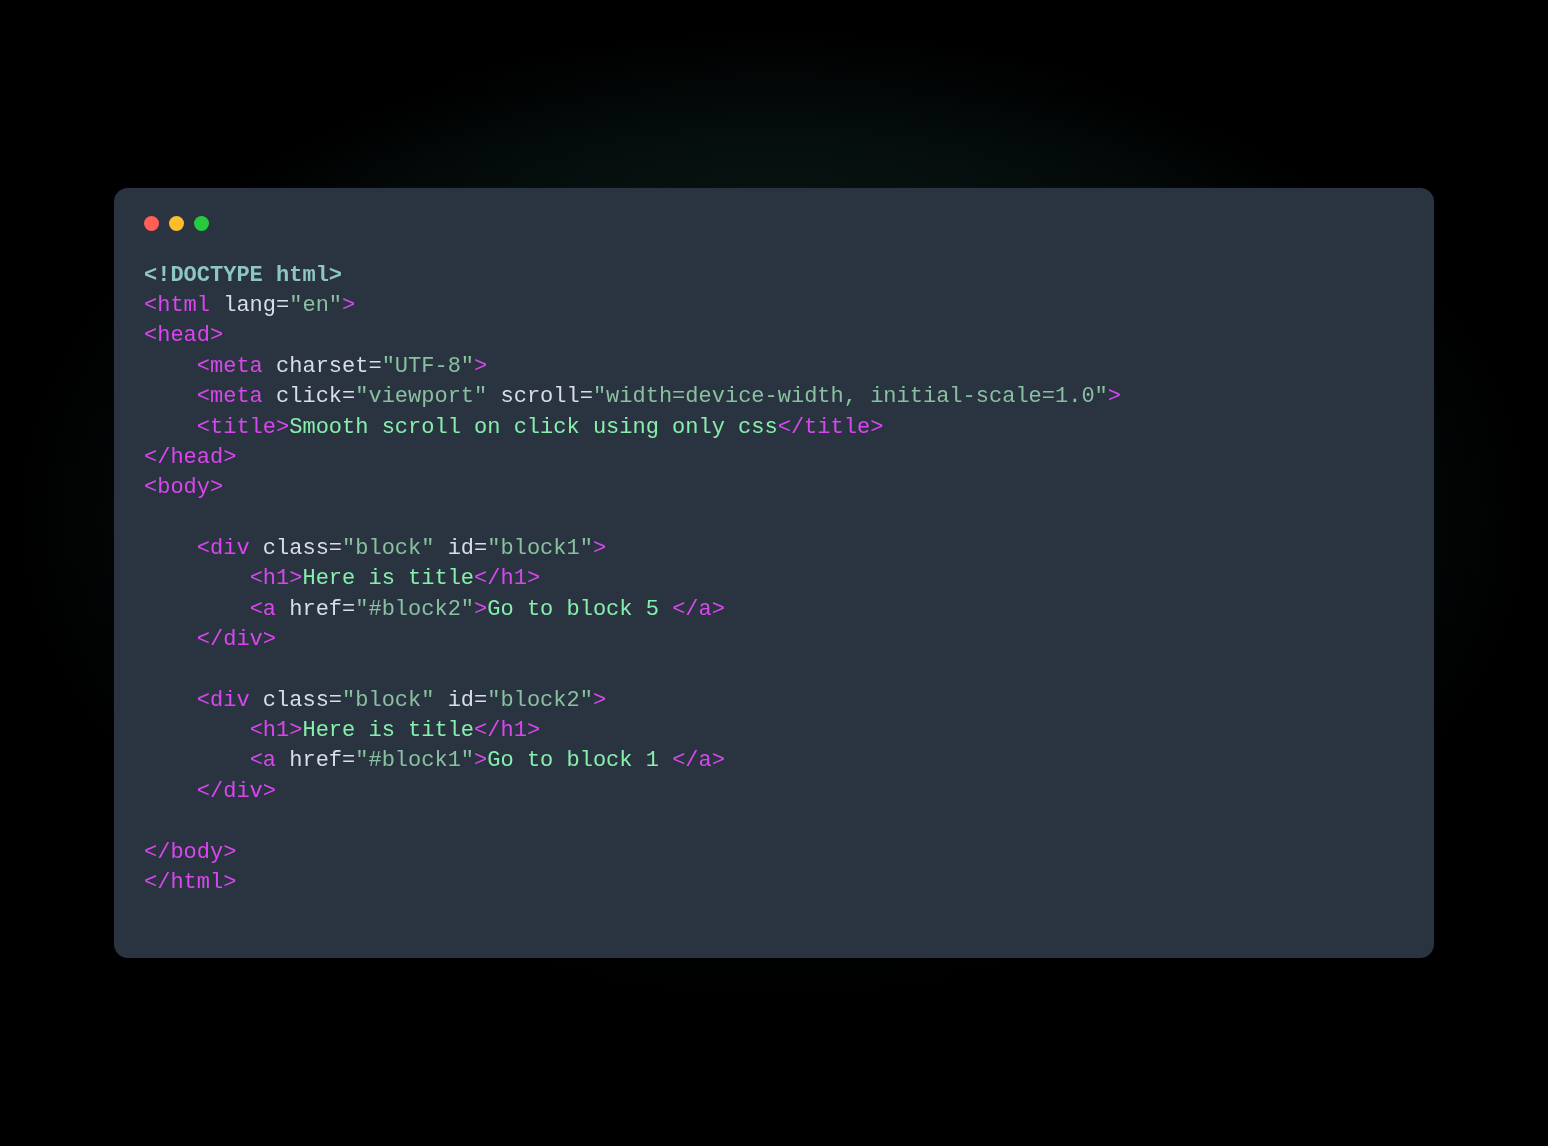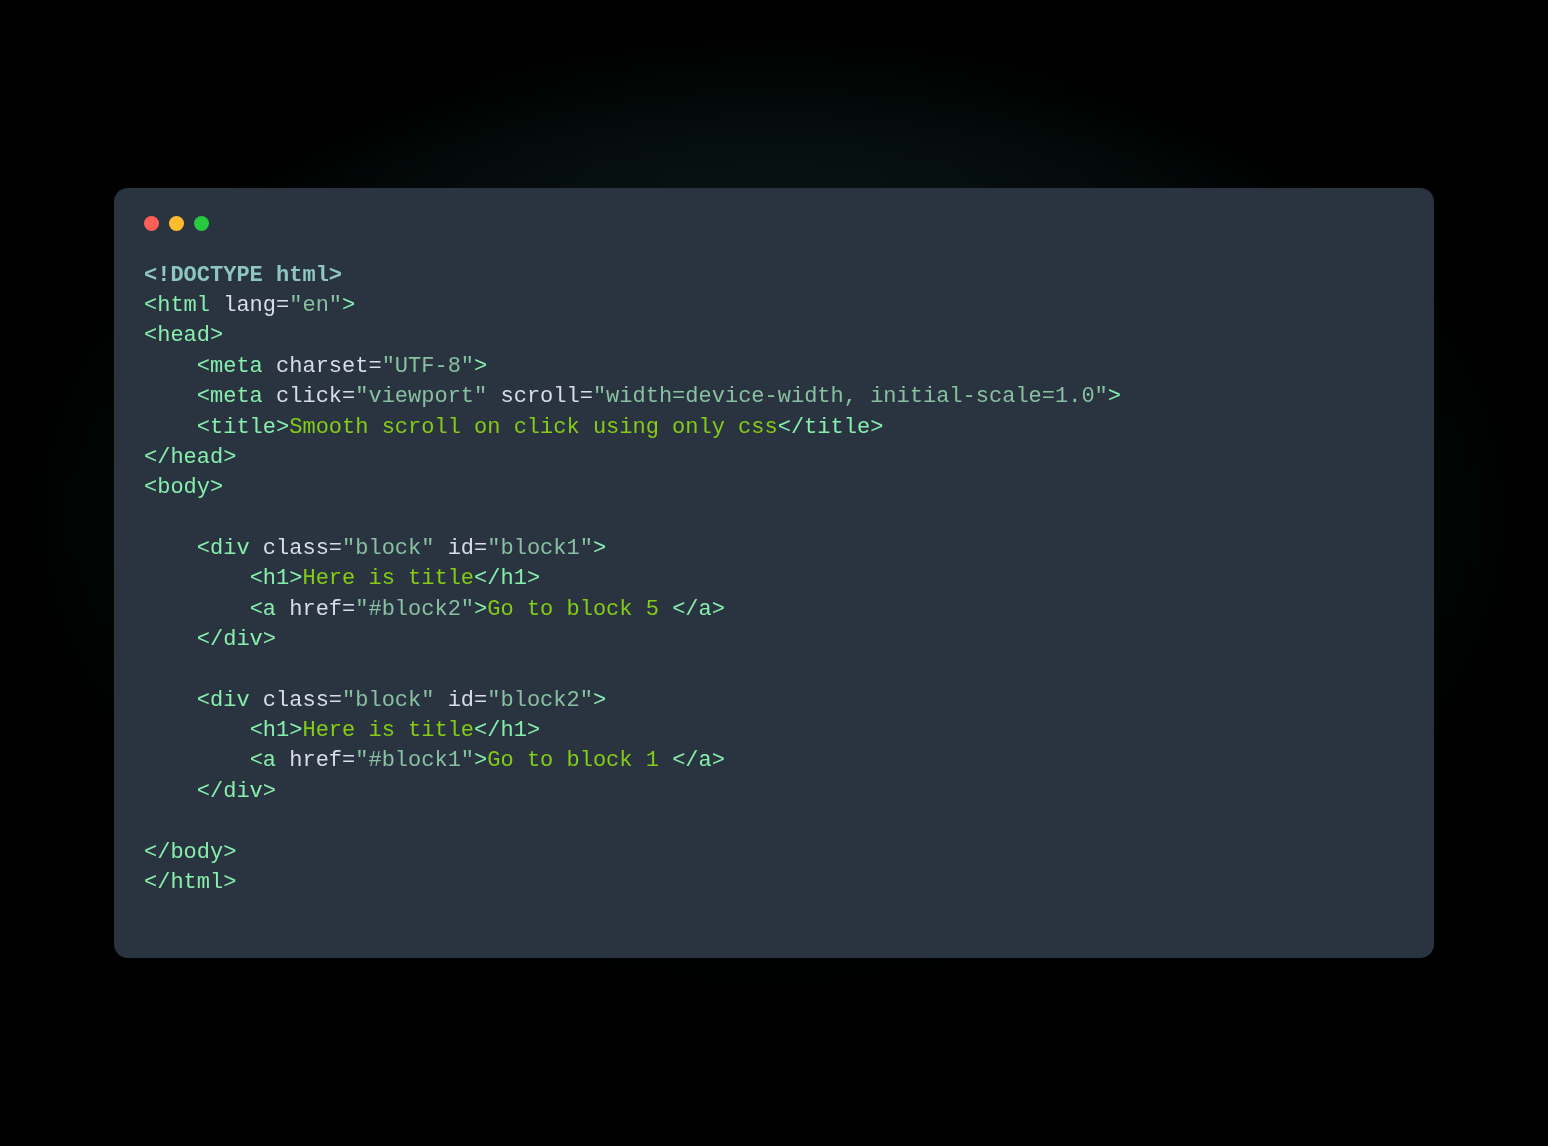--- a/index.html
+++ b/index.html
@@ -32,26 +32,26 @@
   .light.yellow { background: #ffbd2e; }
   .light.green  { background: #27c93f; }
 
   pre.code {
     font-size: 22px;
     line-height: 1.38;
     color: #d8dee9;
     white-space: pre;
     font-family: inherit;
   }
-  .tag   { color: #86efac; }   
+  .tag   { color: #d946ef; }   
   .attr  { color: #d8dee9; margin-top: 40px; }   
   .eq    { color: #d8dee9; }
   .str   { color: #88c0a0; }   
   .doctype, .doctype .bracket { color: #8ec7c0; font-weight: bold; }   
-  .text  { color: #84cc16; }
+  .text  { color: #86efac; }
 </style>
 </head>
 <body>
 
 <div class="window">
   <div class="traffic-lights">
     <div class="light red"></div>
     <div class="light yellow"></div>
     <div class="light green"></div>
   </div>

